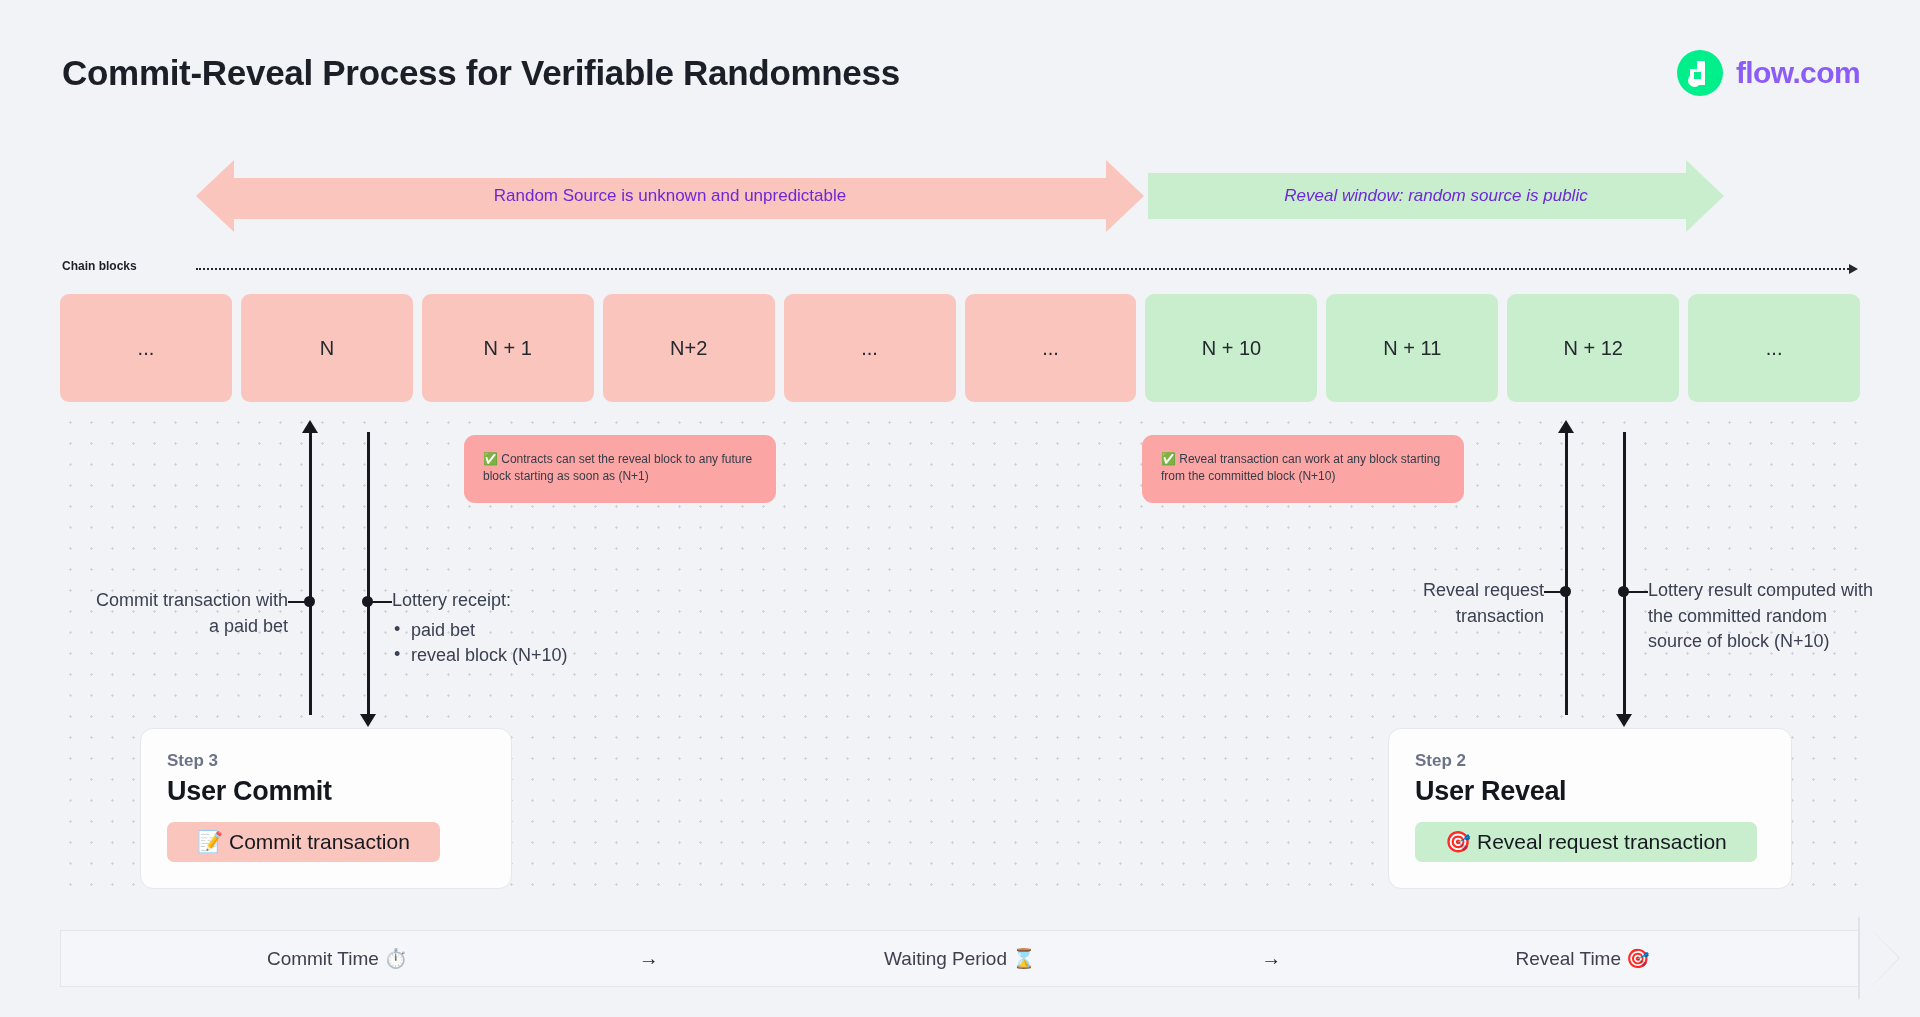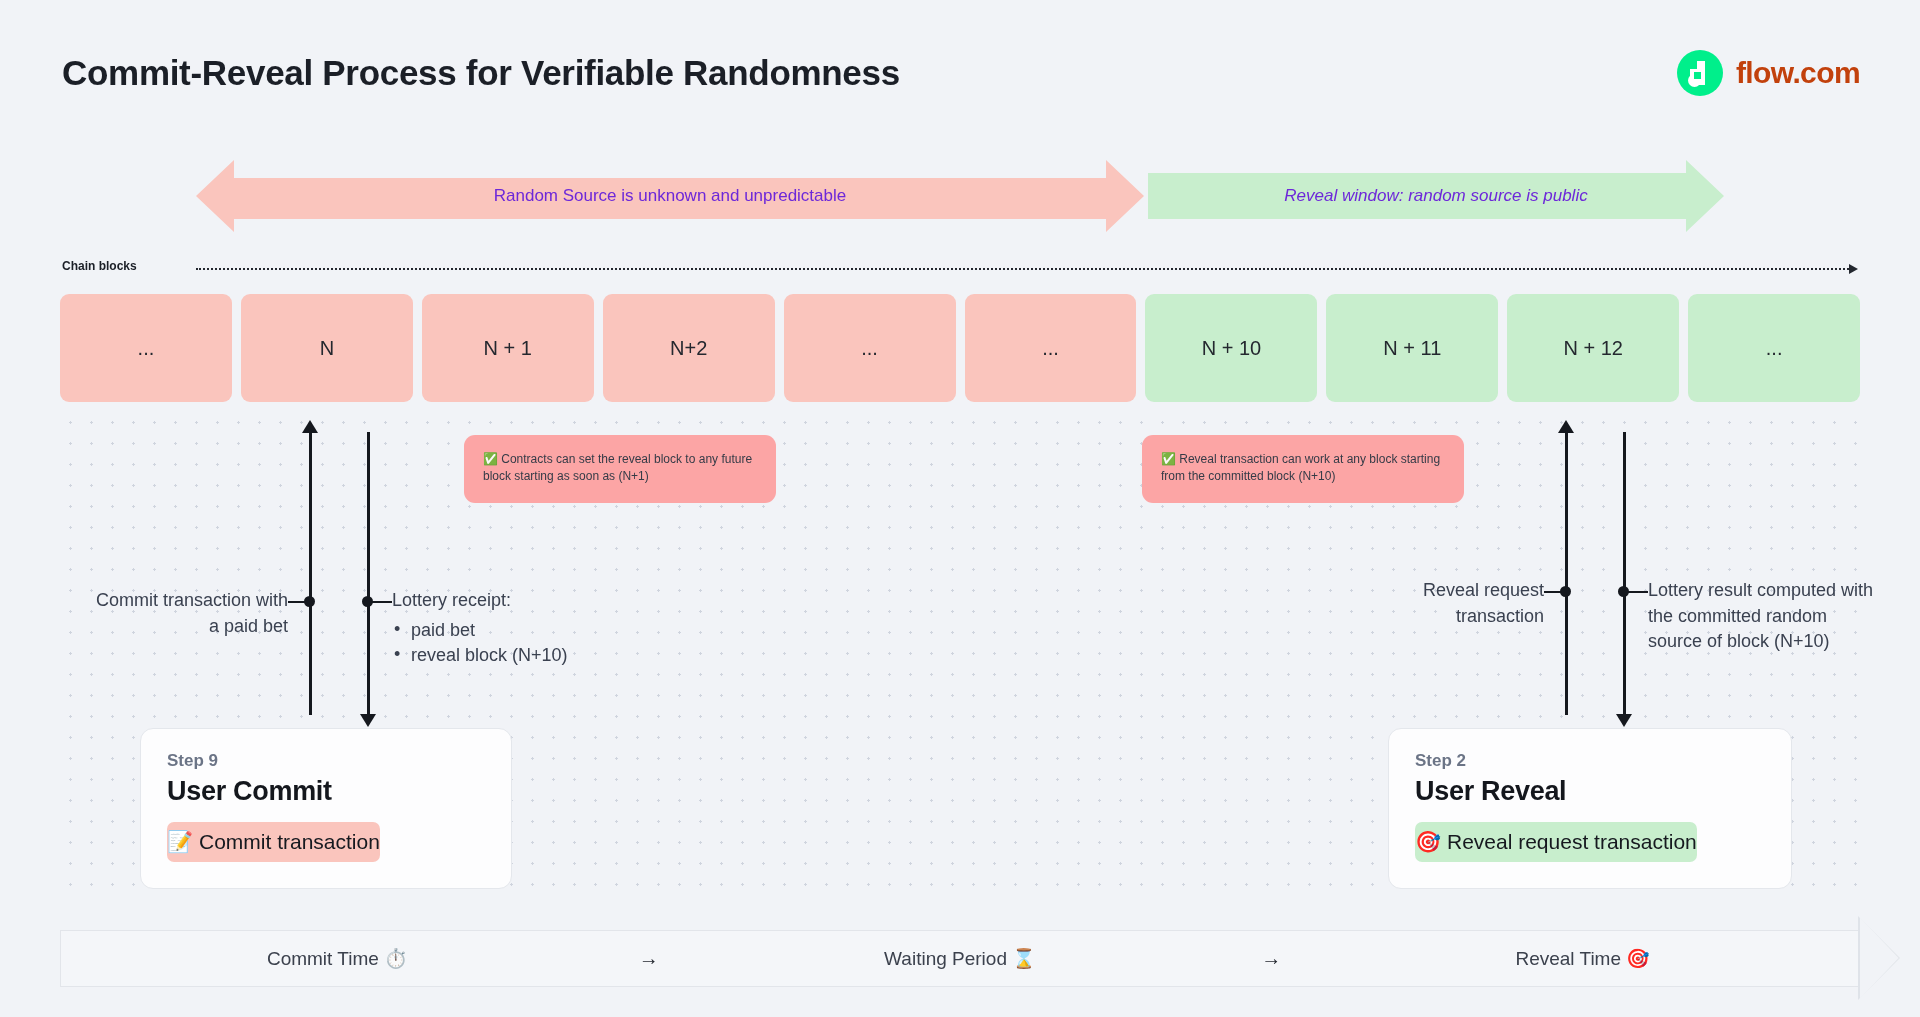--- a/index.html
+++ b/index.html
@@ -74,21 +74,21 @@
   .brand-mark .f-sq {
     position: absolute;
     left: 17px; top: 22px;
     width: 7px; height: 7px;
     background: #00ef8b;
   }
   .brand-name {
     font-size: 30px;
     font-weight: bold;
     letter-spacing: -0.6px;
-    color: #c2410c;
+    color: #8b5cf6;
   }
 
   
   .phase-row {
     position: absolute;
     left: 196px;
     top: 160px;
     height: 72px;
     width: 1528px;
   }
@@ -265,21 +265,21 @@
   .step-title {
     font-size: 27px;
     font-weight: bold;
     color: #14171d;
     margin-bottom: 15px;
     letter-spacing: -0.3px;
   }
   .step-badge {
     display: inline-block;
     border-radius: 7px;
-    padding: 8px 0;
+    padding: 8px 30px;
     font-size: 21px;
     color: #16191f;
     white-space: nowrap;
   }
   .badge-pink  { background: #fac5bd; }
   .badge-green { background: #c8eecd; }
 
   
   .bottom-bar {
     position: absolute;
@@ -391,21 +391,21 @@
     <div class="stem arrow-down" style="left:1623px; top:432px; height:283px;"></div>
     <div class="node-dot" style="left:1618px; top:586px;"></div>
     <div class="leader" style="left:1626px; top:591px; width:22px;"></div>
   </div>
   <div class="anno" style="left:1648px; top:578px; width:232px;">Lottery result computed with the committed random source of block (N+10)</div>
 
   <div class="callout" id="callout-left">✅ Contracts can set the reveal block to any future block starting as soon as (N+1)</div>
   <div class="callout" id="callout-right">✅ Reveal transaction can work at any block starting from the committed block (N+10)</div>
 
   <div class="step-card" id="step-1">
-    <div class="step-kicker">Step 9</div>
+    <div class="step-kicker">Step 3</div>
     <div class="step-title">User Commit</div>
     <div class="step-badge badge-pink">📝 Commit transaction</div>
   </div>
 
   <div class="step-card" id="step-2">
     <div class="step-kicker">Step 2</div>
     <div class="step-title">User Reveal</div>
     <div class="step-badge badge-green">🎯 Reveal request transaction</div>
   </div>
 

